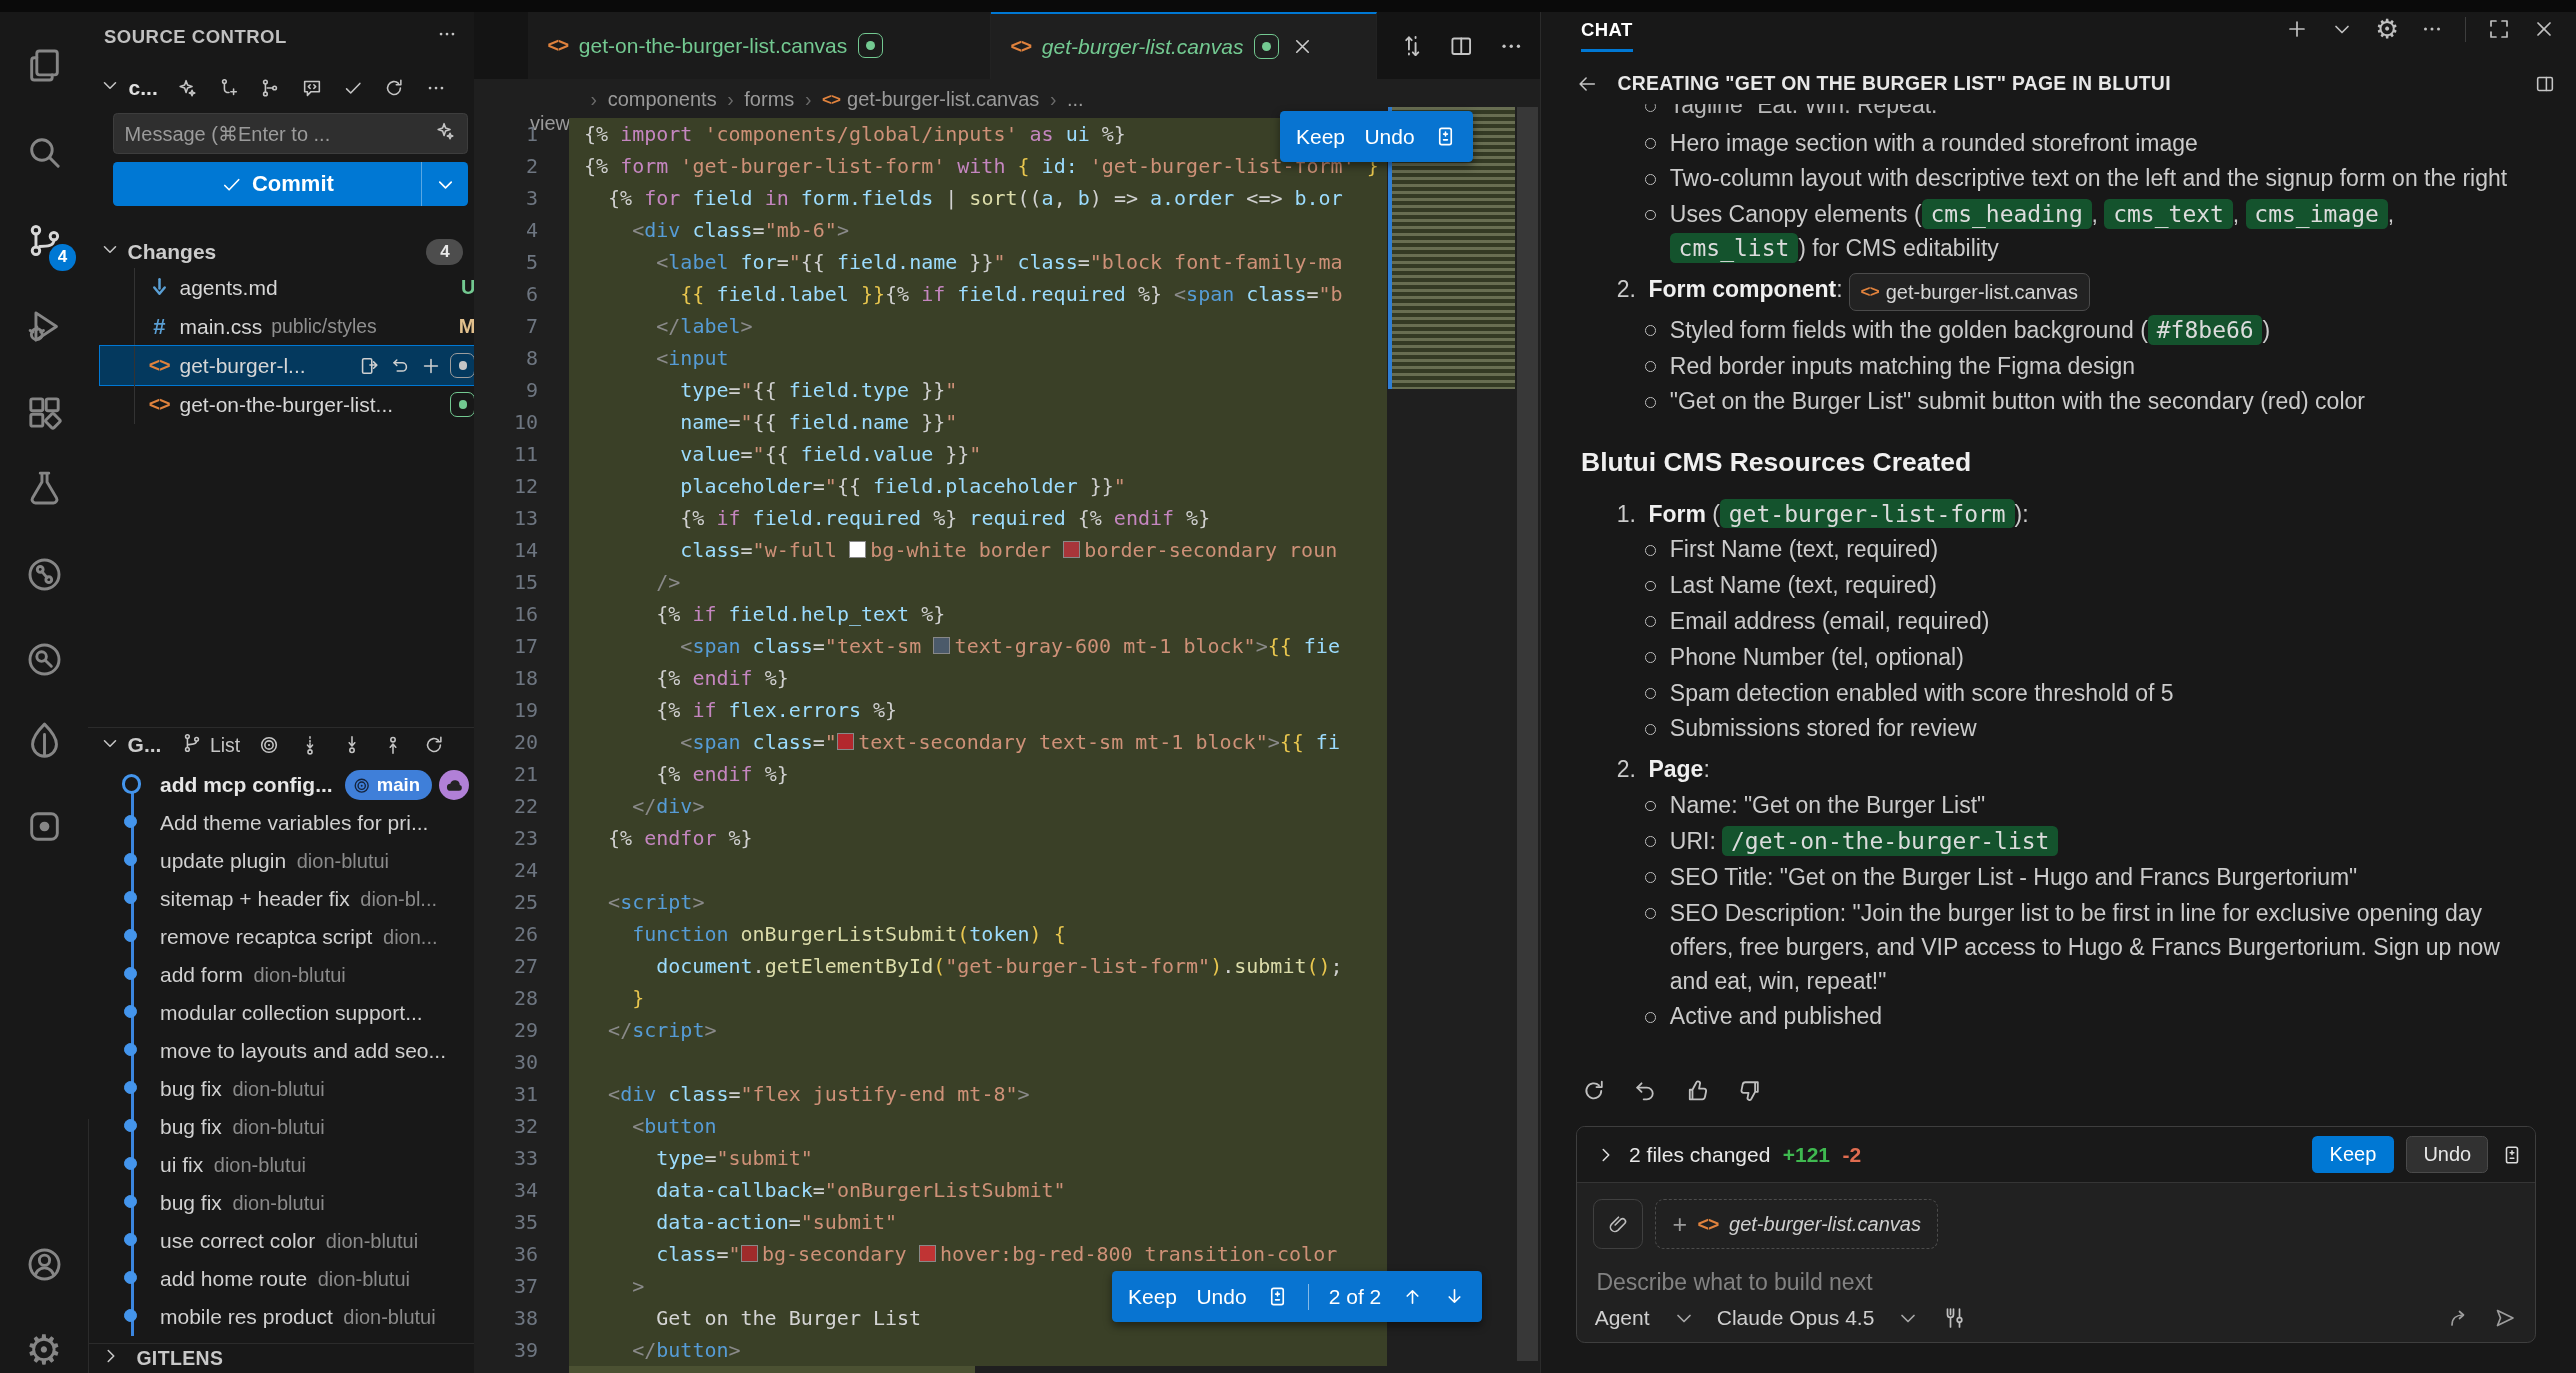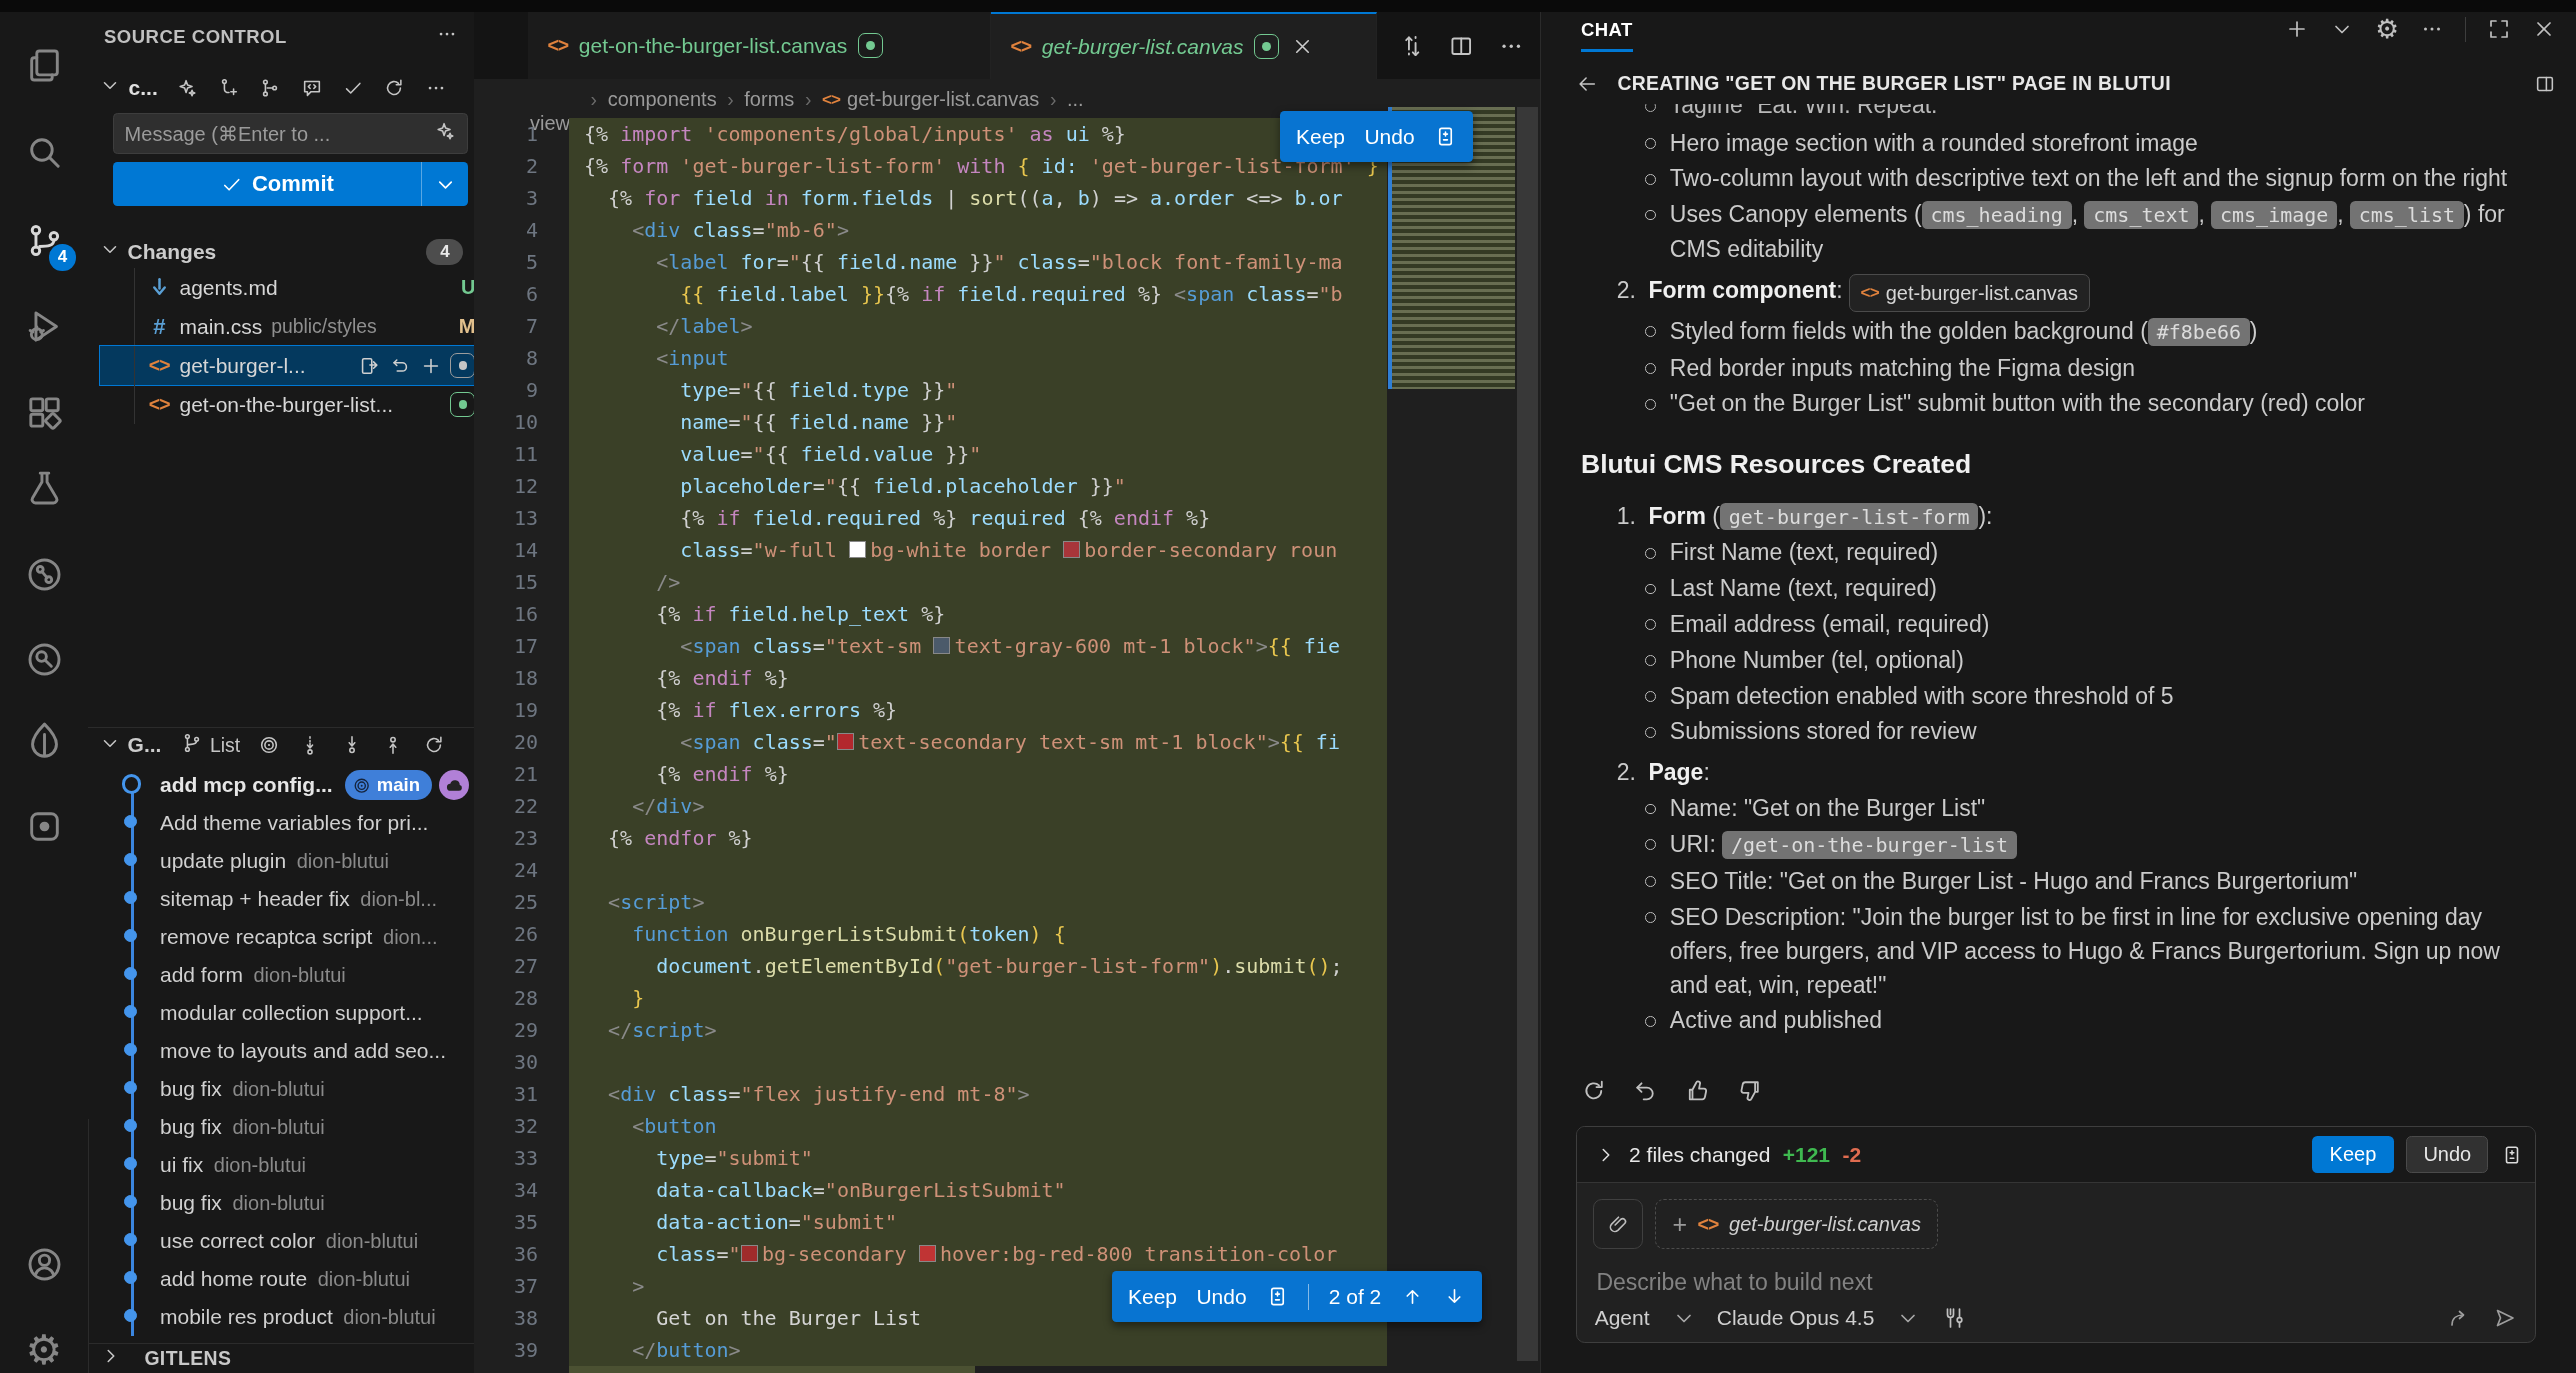--- a/index.html
+++ b/index.html
@@ -64,21 +64,21 @@
   .cm-row:first-child .cm-line{top:19.4px;} .cm-row:last-child .cm-line{bottom:0;}
   .cm-dot{position:absolute;left:36px;top:10.6px;width:13.2px;height:13.2px;border-radius:50%;background:#4495ec;border:1.8px solid #4495ec;box-sizing:border-box;}
   .cm-dot.head{background:#181818;border-width:3.5px;left:34px;top:8px;width:19.4px;height:19.4px;}
   .cm-msg{color:#d0d0d0;font-size:21px;white-space:nowrap;}
   .cm-msg.b{font-weight:700;color:#e6e6e6;}
   .cm-auth{color:#8a8a8a;font-size:20px;margin-left:10.6px;white-space:nowrap;}
   .branch-pill{margin-left:12.4px;height:30px;border-radius:15px;background:#3f7fd9;color:#fff;display:inline-flex;align-items:center;gap:5.3px;
                padding:0 12.4px 0 7px;font-size:18.5px;font-weight:600;flex:none;}
   .branch-pill .ic{color:#15243d;} 
   .cloud-badge{margin-left:7px;width:30px;height:30px;border-radius:50%;background:#b180d7;display:inline-flex;align-items:center;justify-content:center;flex:none;color:#232323;}
-  #gitlens-row{left:0;top:1331px;width:386px;height:30px;border-top:0.9px solid #2b2b2b;padding:0 12.4px;box-sizing:border-box;gap:22px;}
+  #gitlens-row{left:0;top:1331px;width:386px;height:30px;border-top:0.9px solid #2b2b2b;padding:0 12.4px;box-sizing:border-box;gap:14px;}
   #gitlens-row span{font-weight:700;font-size:19.4px;letter-spacing:0.4px;color:#c8c8c8;}
 
   
   #editor{left:474px;top:12.4px;width:1066px;height:1361px;background:#1f1f1f;}
   #tabbar{left:0;top:0;width:1066px;height:67px;background:#141414;display:flex;}
   .tab{height:67px;display:flex;align-items:center;gap:10.6px;padding:0 19.4px;box-sizing:border-box;cursor:pointer;border-right:0.9px solid #222;}
   .tab1{margin-left:54px;background:#1b1b1b;width:463px;}
   .tab2{background:#1f1f1f;width:386px;border-top:2.2px solid #0078d4;}
   .tab-name{color:#73c991;font-size:21px;white-space:nowrap;overflow:hidden;text-overflow:ellipsis;}
   .tab2 .tab-name{font-style:italic;}
@@ -118,21 +118,21 @@
   #chat-title{left:0;top:51px;width:1036px;height:41px;padding:0 21px 0 35px;box-sizing:border-box;gap:19.4px;}
   #chat-title .t{font-size:19.4px;font-weight:700;color:#e8e8e8;letter-spacing:0.3px;text-transform:uppercase;white-space:nowrap;overflow:hidden;text-overflow:ellipsis;}
   #chat-body{left:0;top:92px;width:1036px;height:968px;padding:0 49px 0 40px;box-sizing:border-box;overflow:hidden;font-size:23px;line-height:34px;color:#cbcbcb;}
   .clipline{height:19.4px;overflow:hidden;}
   .clipline>div{margin-top:-16px;opacity:.9;}
   .blk-ul{display:flex;margin-top:1.8px;}
   .blk-ul .mk{flex:none;width:8.8px;height:8.8px;border:1.8px solid #bdbdbd;border-radius:50%;margin:12.4px 14px 0 64px;}
   .blk-ol{display:flex;margin-top:7px;}
   .blk-ol .num{flex:none;width:55px;text-align:right;margin-right:12.4px;}
   .blk-h2{font-size:26.5px;font-weight:700;color:#f0f0f0;margin:26.5px 0 17.7px 0;line-height:34px;}
-  .ccode{font-family:"DejaVu Sans Mono",monospace;font-size:20px;background:#737373;border-radius:5.3px;padding:1.8px 8.8px;color:#dcdcdc;white-space:nowrap;}
+  .ccode{font-family:"DejaVu Sans Mono",monospace;font-size:23px;background:#14532d;border-radius:5.3px;padding:1.8px 8.8px;color:#dcdcdc;white-space:nowrap;}
   .fchip{display:inline-flex;align-items:center;gap:7px;border:0.9px solid #4b4b4b;border-radius:7px;padding:0.9px 10.6px;background:#222;font-size:20px;color:#d6d6d6;}
   .fchip .tag-ic{font-size:17px;}
   b{color:#f0f0f0;}
   #chat-actions{left:40px;top:1066px;display:flex;gap:26.5px;color:#c0c0c0;}
   #chat-actions svg{width:25.6px;height:25.6px;}
   #composer{left:35px;top:1114px;width:960px;height:217px;border:0.9px solid #3e3e3e;border-radius:8.8px;box-sizing:border-box;background:#212121;overflow:hidden;}
   #fc-bar{height:55px;background:#191919;border-bottom:0.9px solid #353535;display:flex;align-items:center;padding:0 12.4px 0 17.7px;gap:12.4px;}
   #fc-bar .sum{font-size:21px;color:#e8e8e8;}
   .plus-n{color:#3fb950;font-size:21px;font-weight:600;}
   .minus-n{color:#e06c50;font-size:21px;font-weight:600;}

